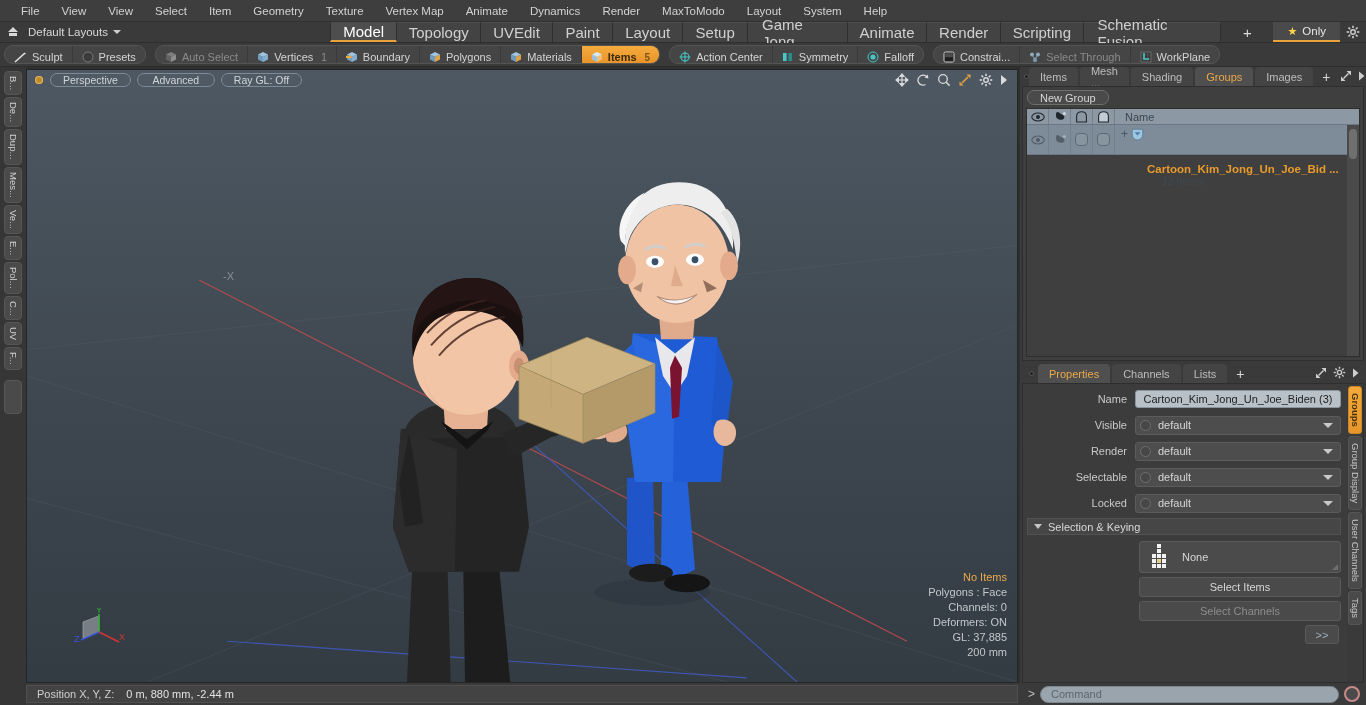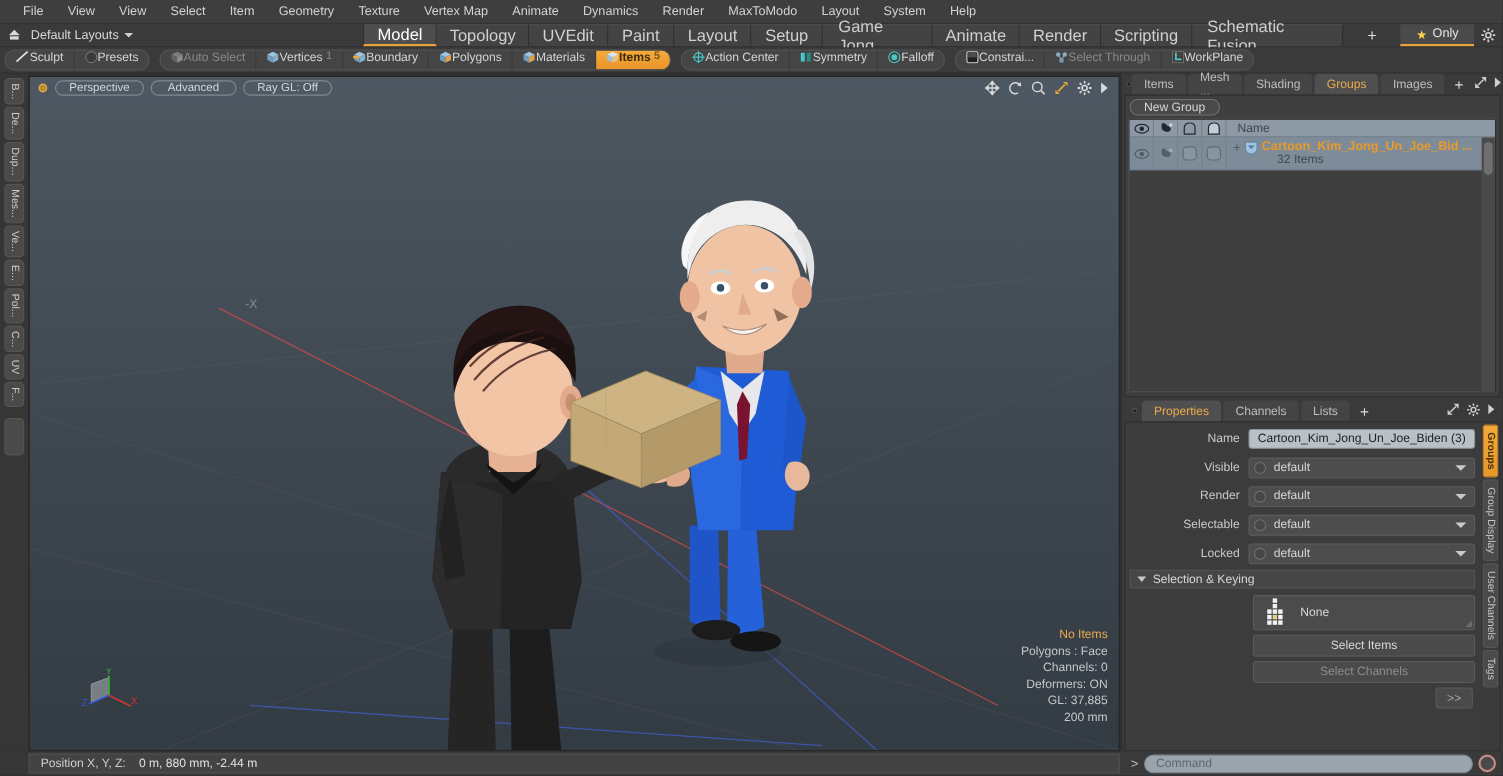--- a/index.html
+++ b/index.html
@@ -60,21 +60,21 @@
   .modebar {
     height: 24px; background: #3a3a3a; display: flex; align-items: center;
     flex: none; padding: 0 4px; gap: 0; border-bottom: 1px solid #2d2d2d;
   }
   .grp {
     display: flex; align-items: stretch; height: 19px;
     background: #454545; border: 1px solid #545454; border-radius: 9px; overflow: hidden;
   }
   .grp + .grp { margin-left: 9px; }
   .tb {
-    display: flex; align-items: flex-start; padding: 0 9px;
+    display: flex; align-items: flex-end; gap: 5px; padding: 0 9px;
     font-size: 11px; color: #d4d4d4; border-right: 1px solid #3a3a3a;
     white-space: nowrap;
   }
   .tb:last-child { border-right: none; }
   .tb.dim { color: #8a8a8a; }
   .tb.on { background: linear-gradient(#f5ab3c, #e8942a); color: #3a2a09; font-weight: bold; }
   .tb .num { color: #8d8d8d; font-size: 10px; margin-left: 3px; }
   .tb.on .num { color: #7a5716; }
   .cube-ico { width: 12px; height: 12px; flex: none; }
   .pencil-ico { width: 13px; height: 11px; flex: none; }
@@ -166,21 +166,21 @@
   }
   .tree { background: #7e8c99; border: 1px solid #2e2e2e; margin: 0 3px 3px 3px; flex: 1; min-height: 0; position: relative; display: flex; flex-direction: column; }
   .tree-head { height: 16px; background: #8c98a4; display: flex; align-items: stretch; border-bottom: 1px solid #6b7783; }
   .th-ico { width: 22px; border-right: 1px solid #74818d; display: flex; align-items: center; justify-content: center; }
   .th-name { flex: 1; display: flex; align-items: center; padding-left: 10px; font-size: 11px; color: #3d464e; }
   .tree-row { height: 30px; background: #7e8c99; display: flex; align-items: stretch; border-bottom: 1px solid #6b7783; }
   .tr-ico { width: 22px; border-right: 1px solid #74818d; display: flex; align-items: center; justify-content: center; }
   .tr-chk { width: 13px; height: 13px; border-radius: 4px; border: 1px solid #5d6a76; background: #8795a1; }
   .tr-main { flex: 1; display: flex; align-items: flex-start; padding: 2px 0 0 6px; position: relative; }
   .tr-plus { color: #4b5560; font-size: 12px; line-height: 14px; margin-right: 3px; }
-  .tr-txt { display: flex; flex-direction: column; }
+  .tr-txt { display: flex; flex-direction: column; margin-top: 36px; }
   .tr-name { color: #e89a2c; font-size: 11.5px; font-weight: bold; white-space: nowrap; overflow: hidden; }
   .tr-sub { color: #3f4850; font-size: 11px; padding-left: 14px; }
   .tree-fill { flex: 1; background: #3f3f3f; }
   .tree-scroll { position: absolute; right: 0; top: 16px; bottom: 0; width: 12px; background: #4a4a4a; }
   .tree-scroll i { position: absolute; left: 2px; top: 4px; width: 8px; height: 30px; background: #6f6f6f; border-radius: 4px; display: block; }
   .prop-body { background: #3c3c3c; border: 1px solid #2e2e2e; margin: 0 2px; display: flex; min-height: 0; }
   .prop-left { flex: 1; min-width: 0; padding: 4px 6px 4px 4px; }
   .prop-right-rail { width: 16px; flex: none; background: #3a3a3a; display: flex; flex-direction: column; align-items: center; padding-top: 2px; }
   .rrtab {
     width: 14px; background: #4a4a4a; border: 1px solid #565656; color: #c6c6c6;

